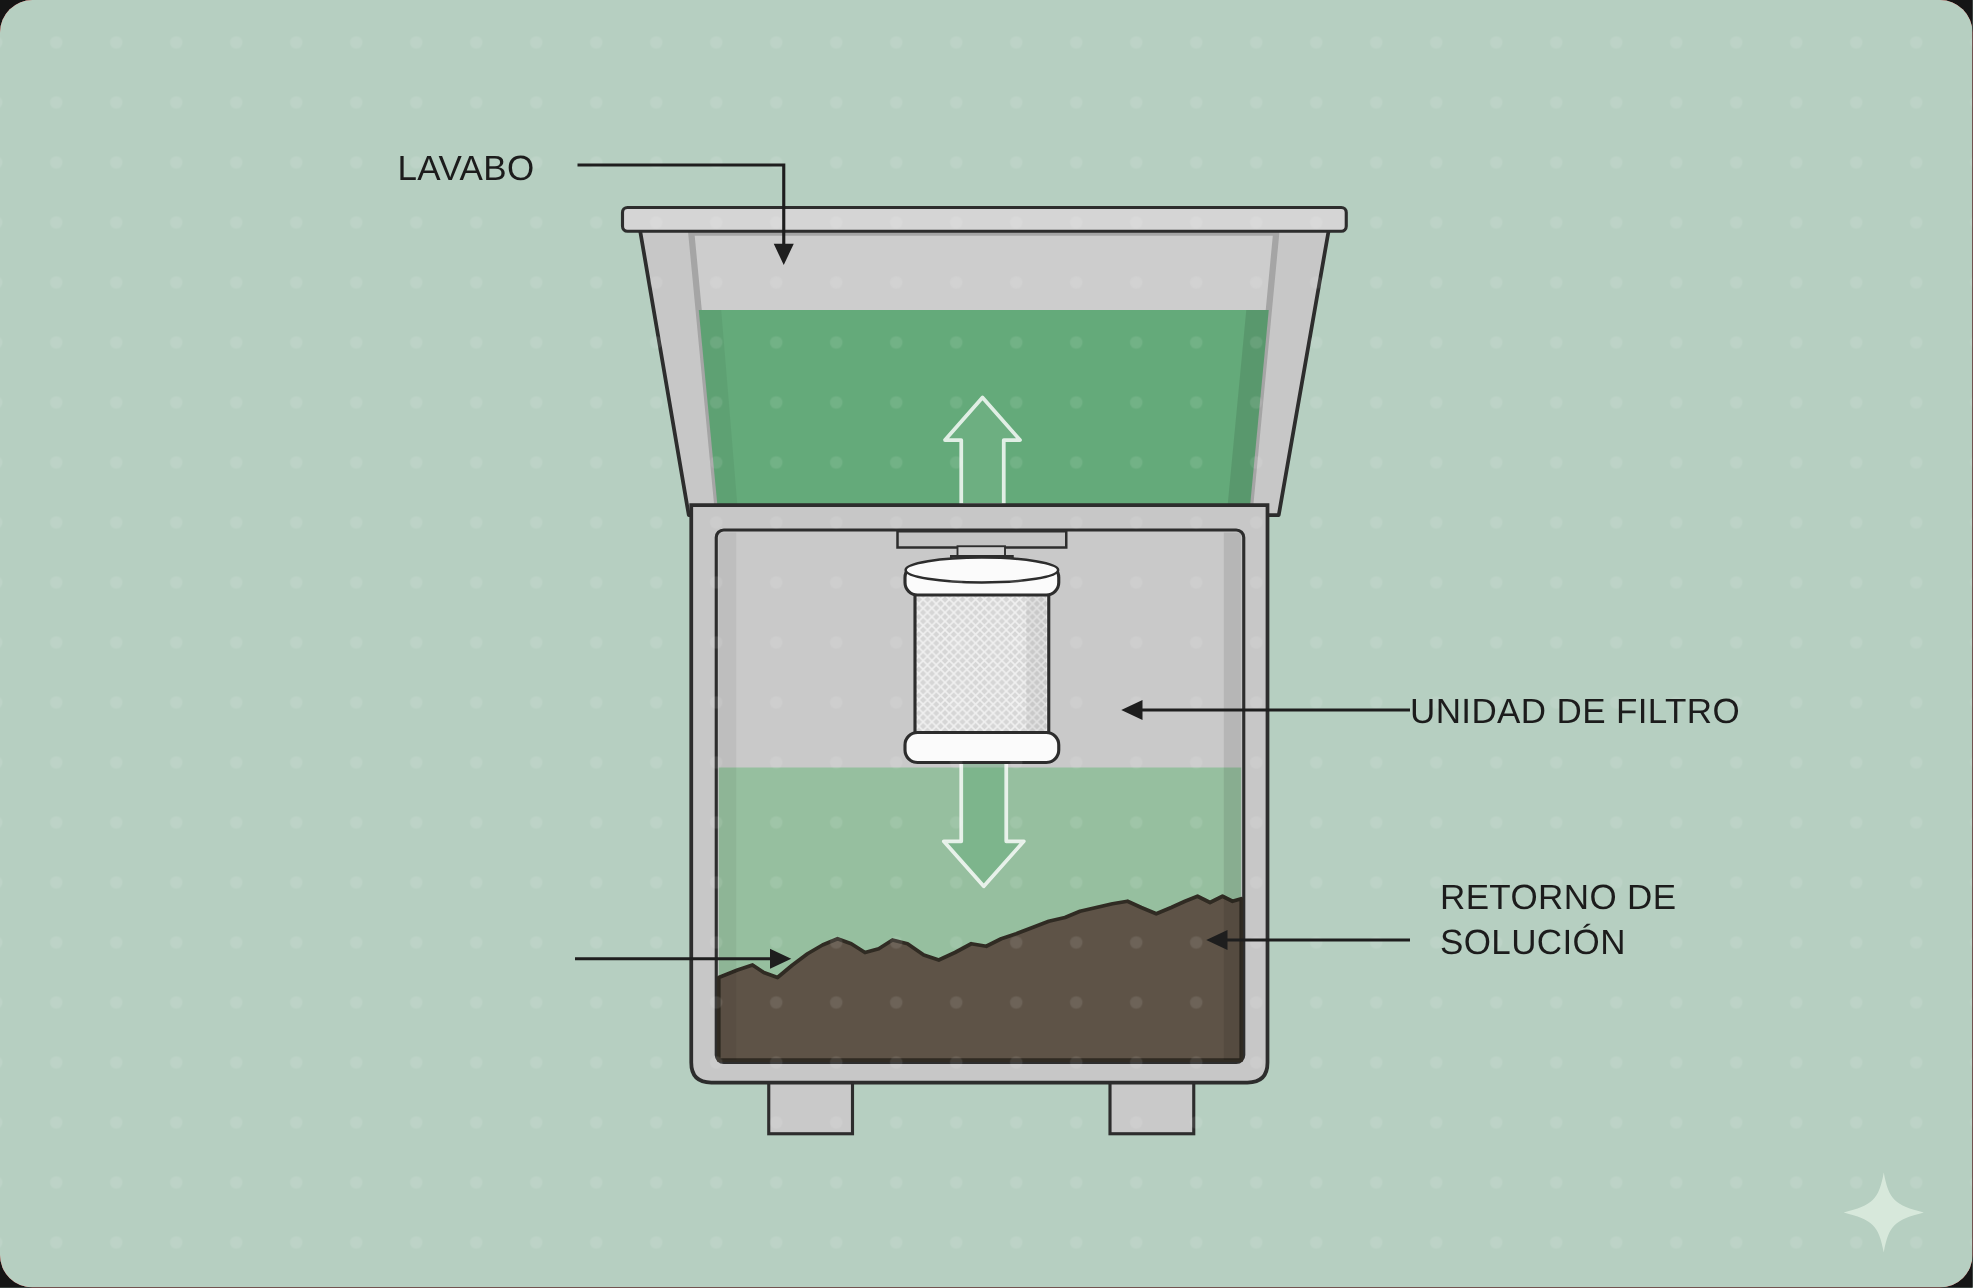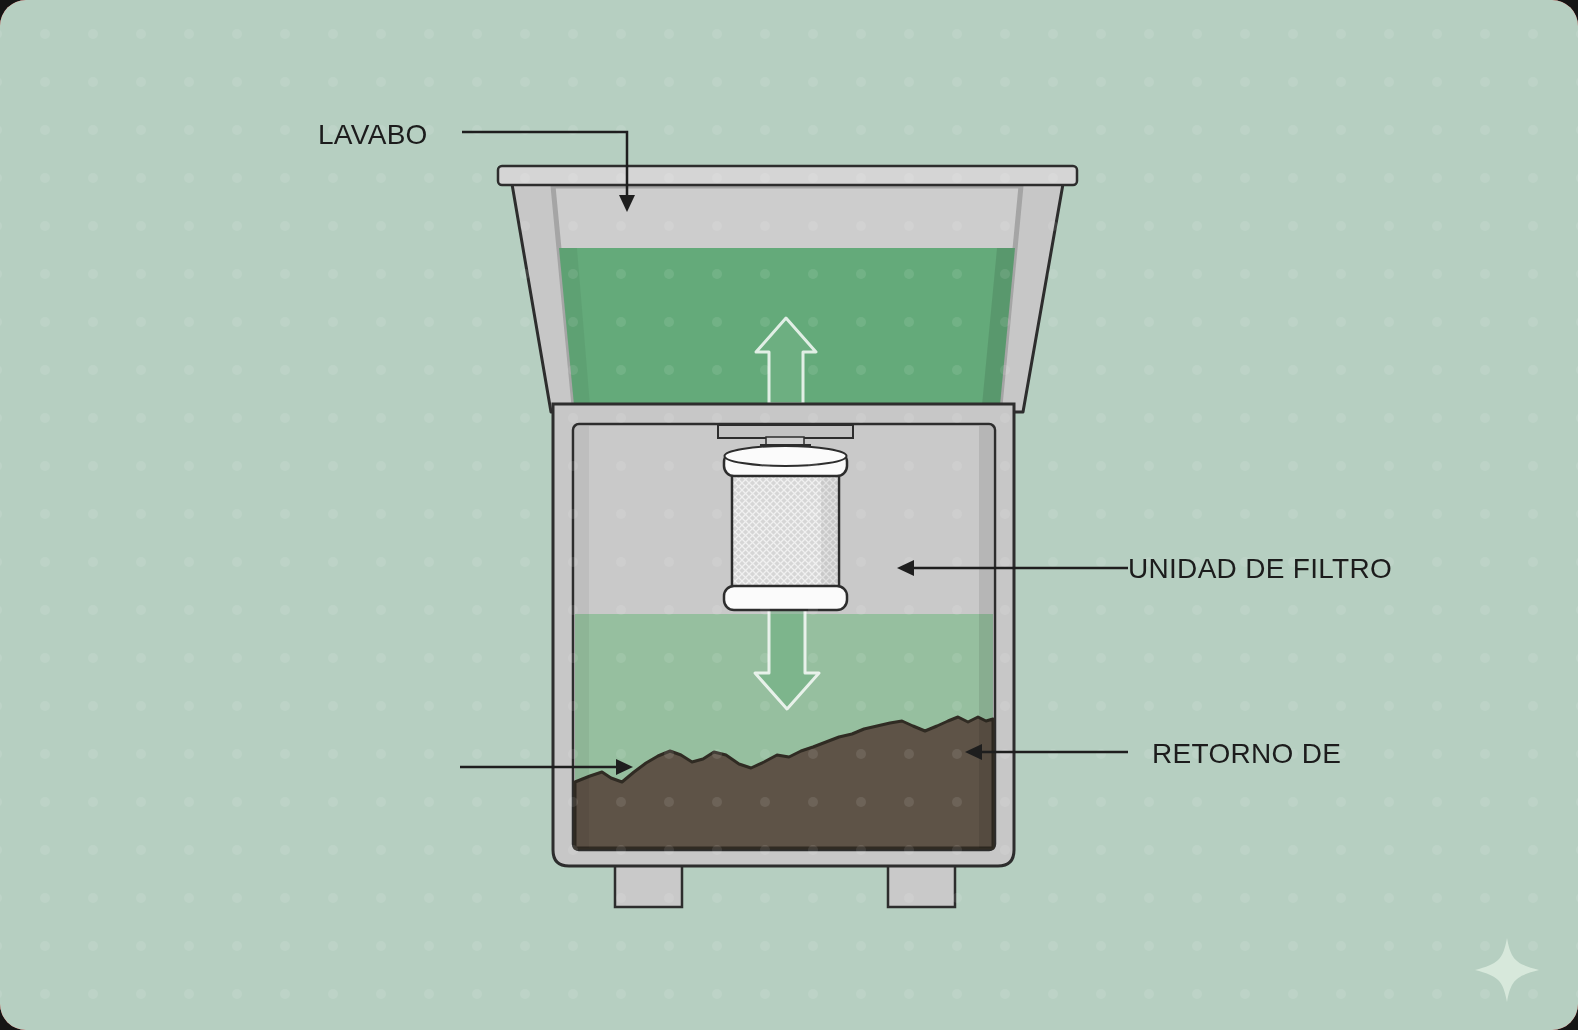--- a/index.html
+++ b/index.html
@@ -86,16 +86,17 @@
   </g>
 
   <path d="M1507,938 C1511,960 1516,964 1539,970 C1516,976 1511,980 1507,1002 C1503,980 1498,976 1475,970 C1498,964 1503,960 1507,938 Z" fill="#d7e8db"></path>
 </svg>
 
   <div class="label" style="left:318px;top:117px;">LAVABO</div>
 
   <div class="label" style="left:1128px;top:551px;">UNIDAD DE FILTRO</div>
 
 
-  <div class="label" style="left:1152px;top:736px;">
+  <div class="label" style="left:1152px;top:700px;">
     <div>RETORNO DE</div>
+    <div>SOLUCIÓN</div>
   </div>
 </div>
 
 </body></html>

